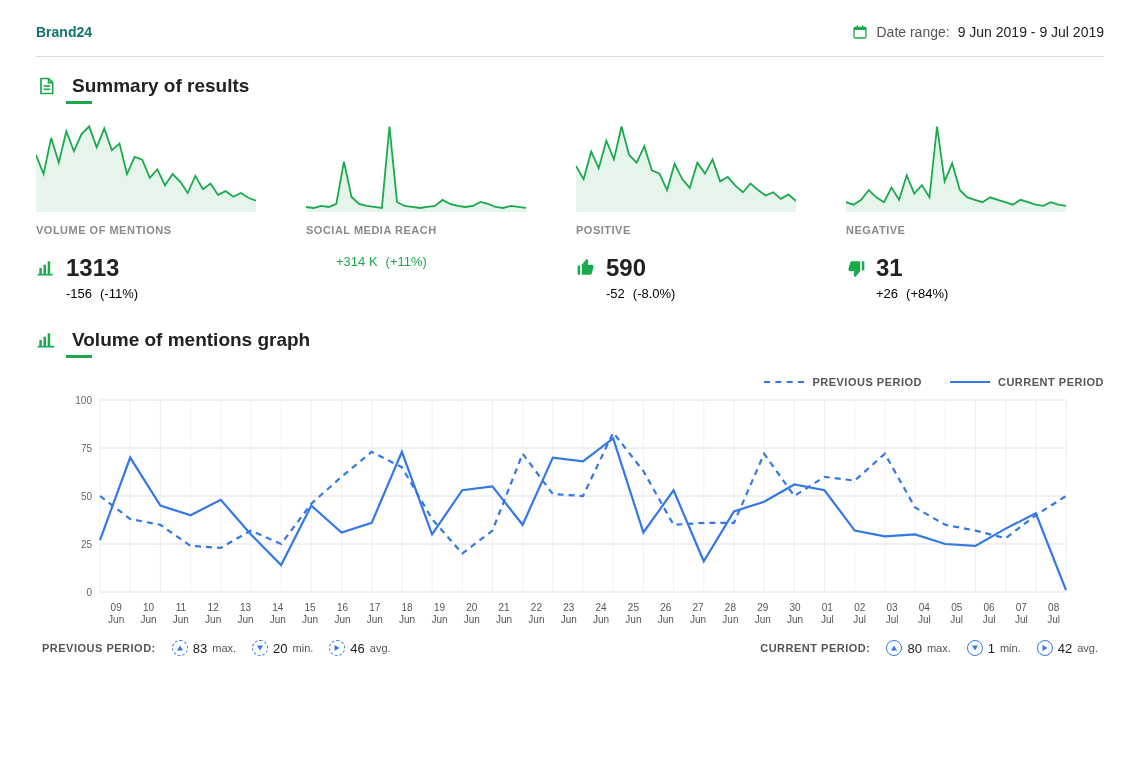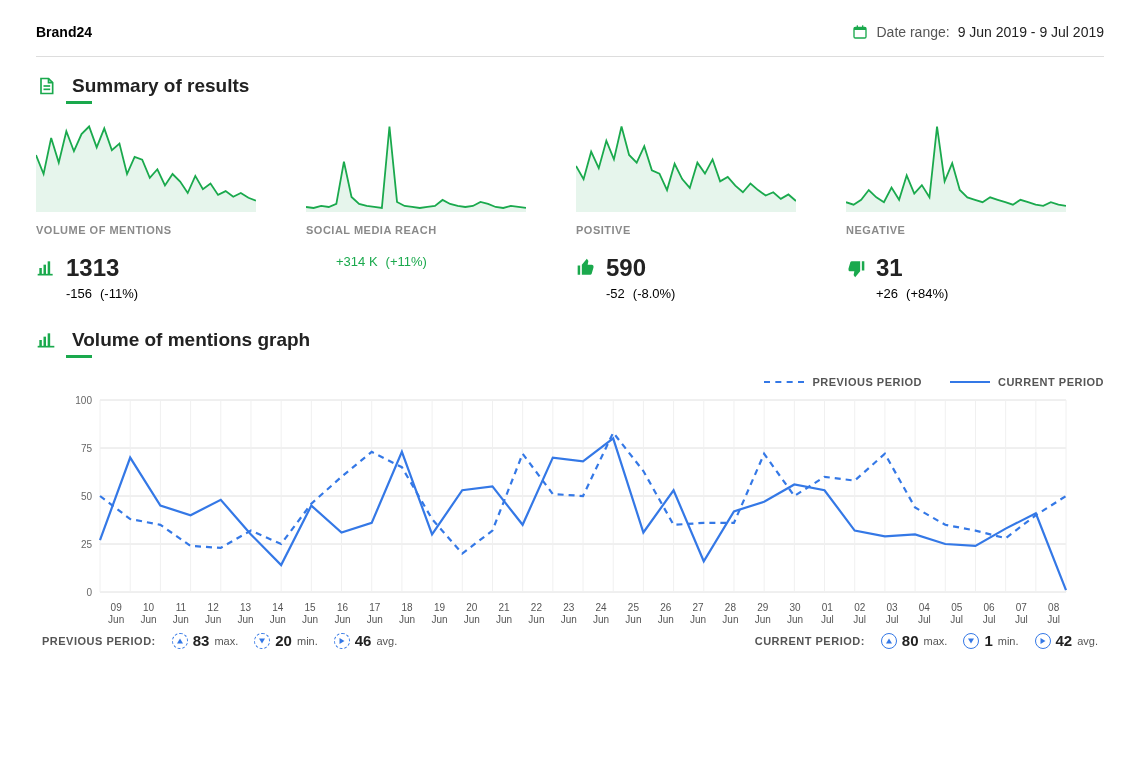--- a/index.html
+++ b/index.html
@@ -9,21 +9,21 @@
     width: 1140px;
     padding: 24px 36px;
     color: #222;
   }
   .header {
     display: flex;
     justify-content: space-between;
     align-items: center;
     margin-bottom: 16px;
   }
-  .brand { font-weight: 700; font-size: 14px; color: #000000; }
+  .brand { font-weight: 700; font-size: 14px; color: #0f766e; }
   .date-range { display: flex; align-items: center; gap: 8px; font-size: 14px; color: #555; }
   .date-range .range { font-weight: 400; color: #222; }
   .cal-icon { width: 16px; height: 16px; }
   hr.top { border: none; border-top: 1px solid #ddd; margin-bottom: 18px; }
   .section-title {
     display: flex; align-items: center; gap: 16px;
     font-size: 19px; font-weight: 700; color: #222;
     margin-bottom: 4px;
   }
   .section-title svg { width: 20px; height: 20px; }
@@ -43,25 +43,25 @@
   .legend { display: flex; justify-content: flex-end; gap: 28px; font-size: 11px; letter-spacing: 0.5px; color: #555; margin-bottom: 4px; align-items: center; }
   .legend-item { display: flex; align-items: center; gap: 8px; font-weight: 600; }
   .lswatch { width: 40px; height: 0; border-top: 2.5px solid #3478e6; }
   .lswatch.dashed { border-top-style: dashed; }
 
   .chart-wrap { position: relative; width: 1000px; margin: 0 auto; }
   .chart-svg { display: block; }
   .x-labels { display: flex; padding-left: 30px; font-size: 10px; color: #555; }
   .x-labels div { flex: 1; text-align: center; line-height: 1.2; }
 
-  .stats-footer { display: flex; justify-content: space-between; align-items: flex-end; margin-top: 6px; font-size: 11px; color: #555; padding: 0 6px; }
+  .stats-footer { display: flex; justify-content: space-between; align-items: flex-end; margin-top: 14px; font-size: 11px; color: #555; padding: 0 6px; }
   .stats-footer .group { display: flex; align-items: center; gap: 16px; }
   .sf-label { font-weight: 600; letter-spacing: 0.5px; }
   .sf-item { display: flex; align-items: center; gap: 5px; }
-  .sf-item b { font-size: 15px; color: #222; font-weight: 700; }
+  .sf-item b { font-size: 13px; color: #222; font-weight: 400; }
   .circ { width: 16px; height: 16px; border-radius: 50%; border: 1.5px dashed #3478e6; position: relative; display: inline-block; }
   .circ.solid { border-style: solid; }
   .arrow-up::after, .arrow-down::after, .arrow-right::after {
     content: ""; position: absolute; left: 50%; top: 50%; transform: translate(-50%,-50%);
     width: 0; height: 0;
   }
   .arrow-up::after { border-left: 3px solid transparent; border-right: 3px solid transparent; border-bottom: 5px solid #3478e6; }
   .arrow-down::after { border-left: 3px solid transparent; border-right: 3px solid transparent; border-top: 5px solid #3478e6; }
   .arrow-right::after { border-top: 3px solid transparent; border-bottom: 3px solid transparent; border-left: 5px solid #3478e6; }
 </style>

